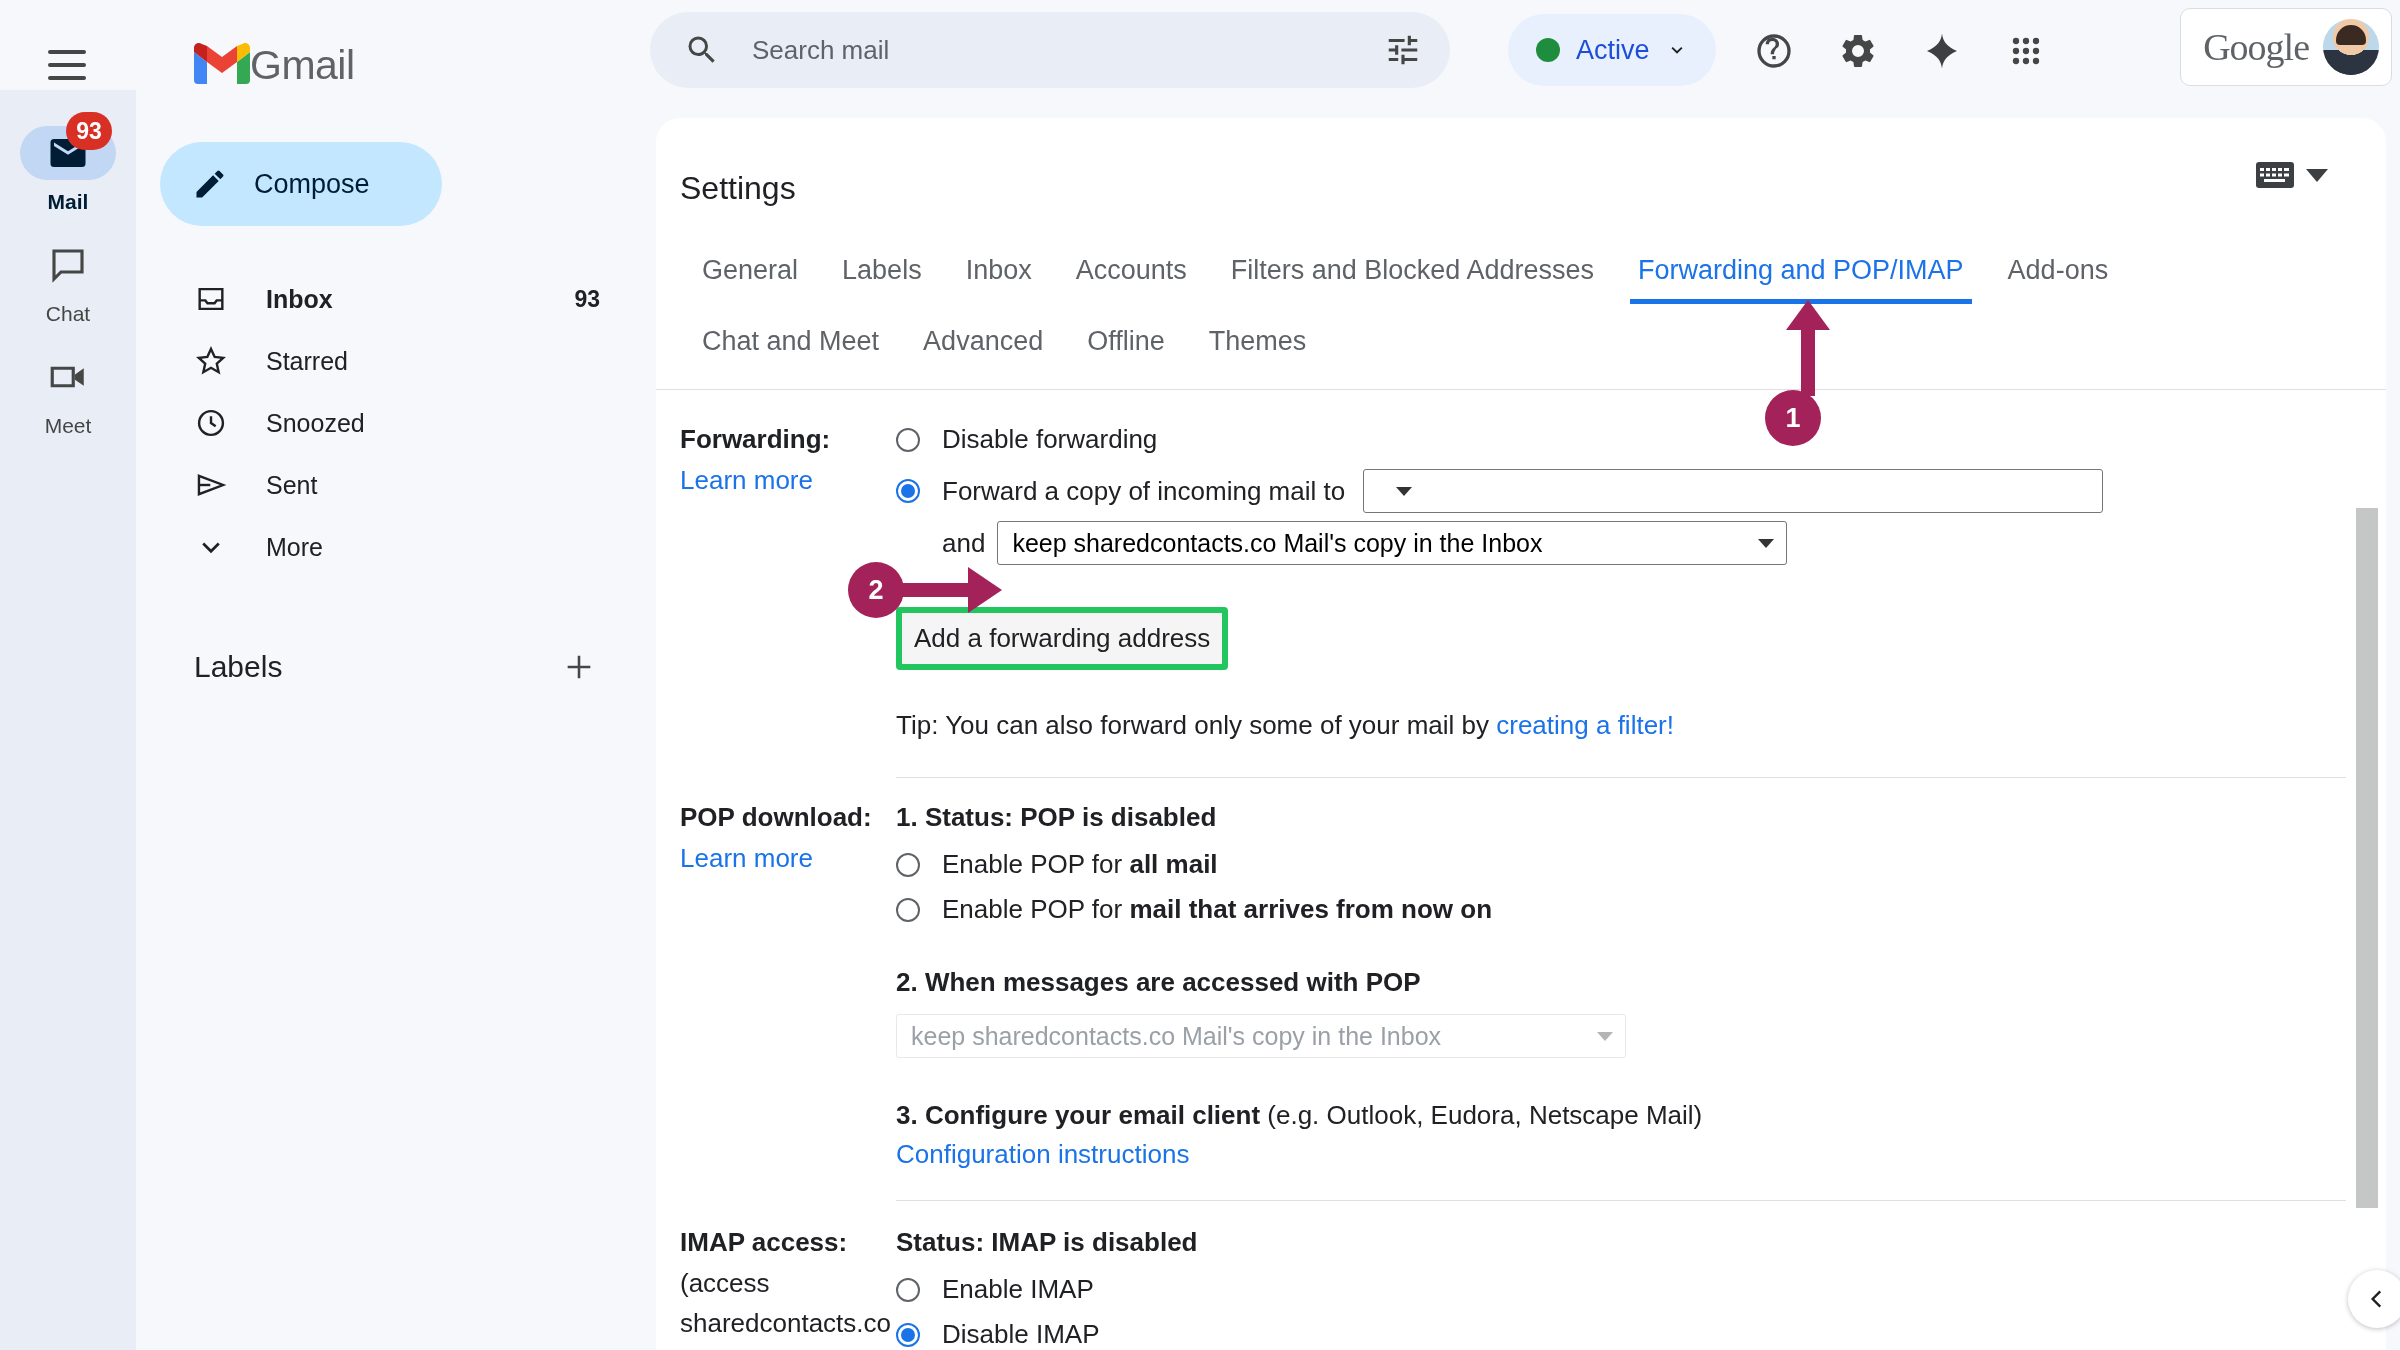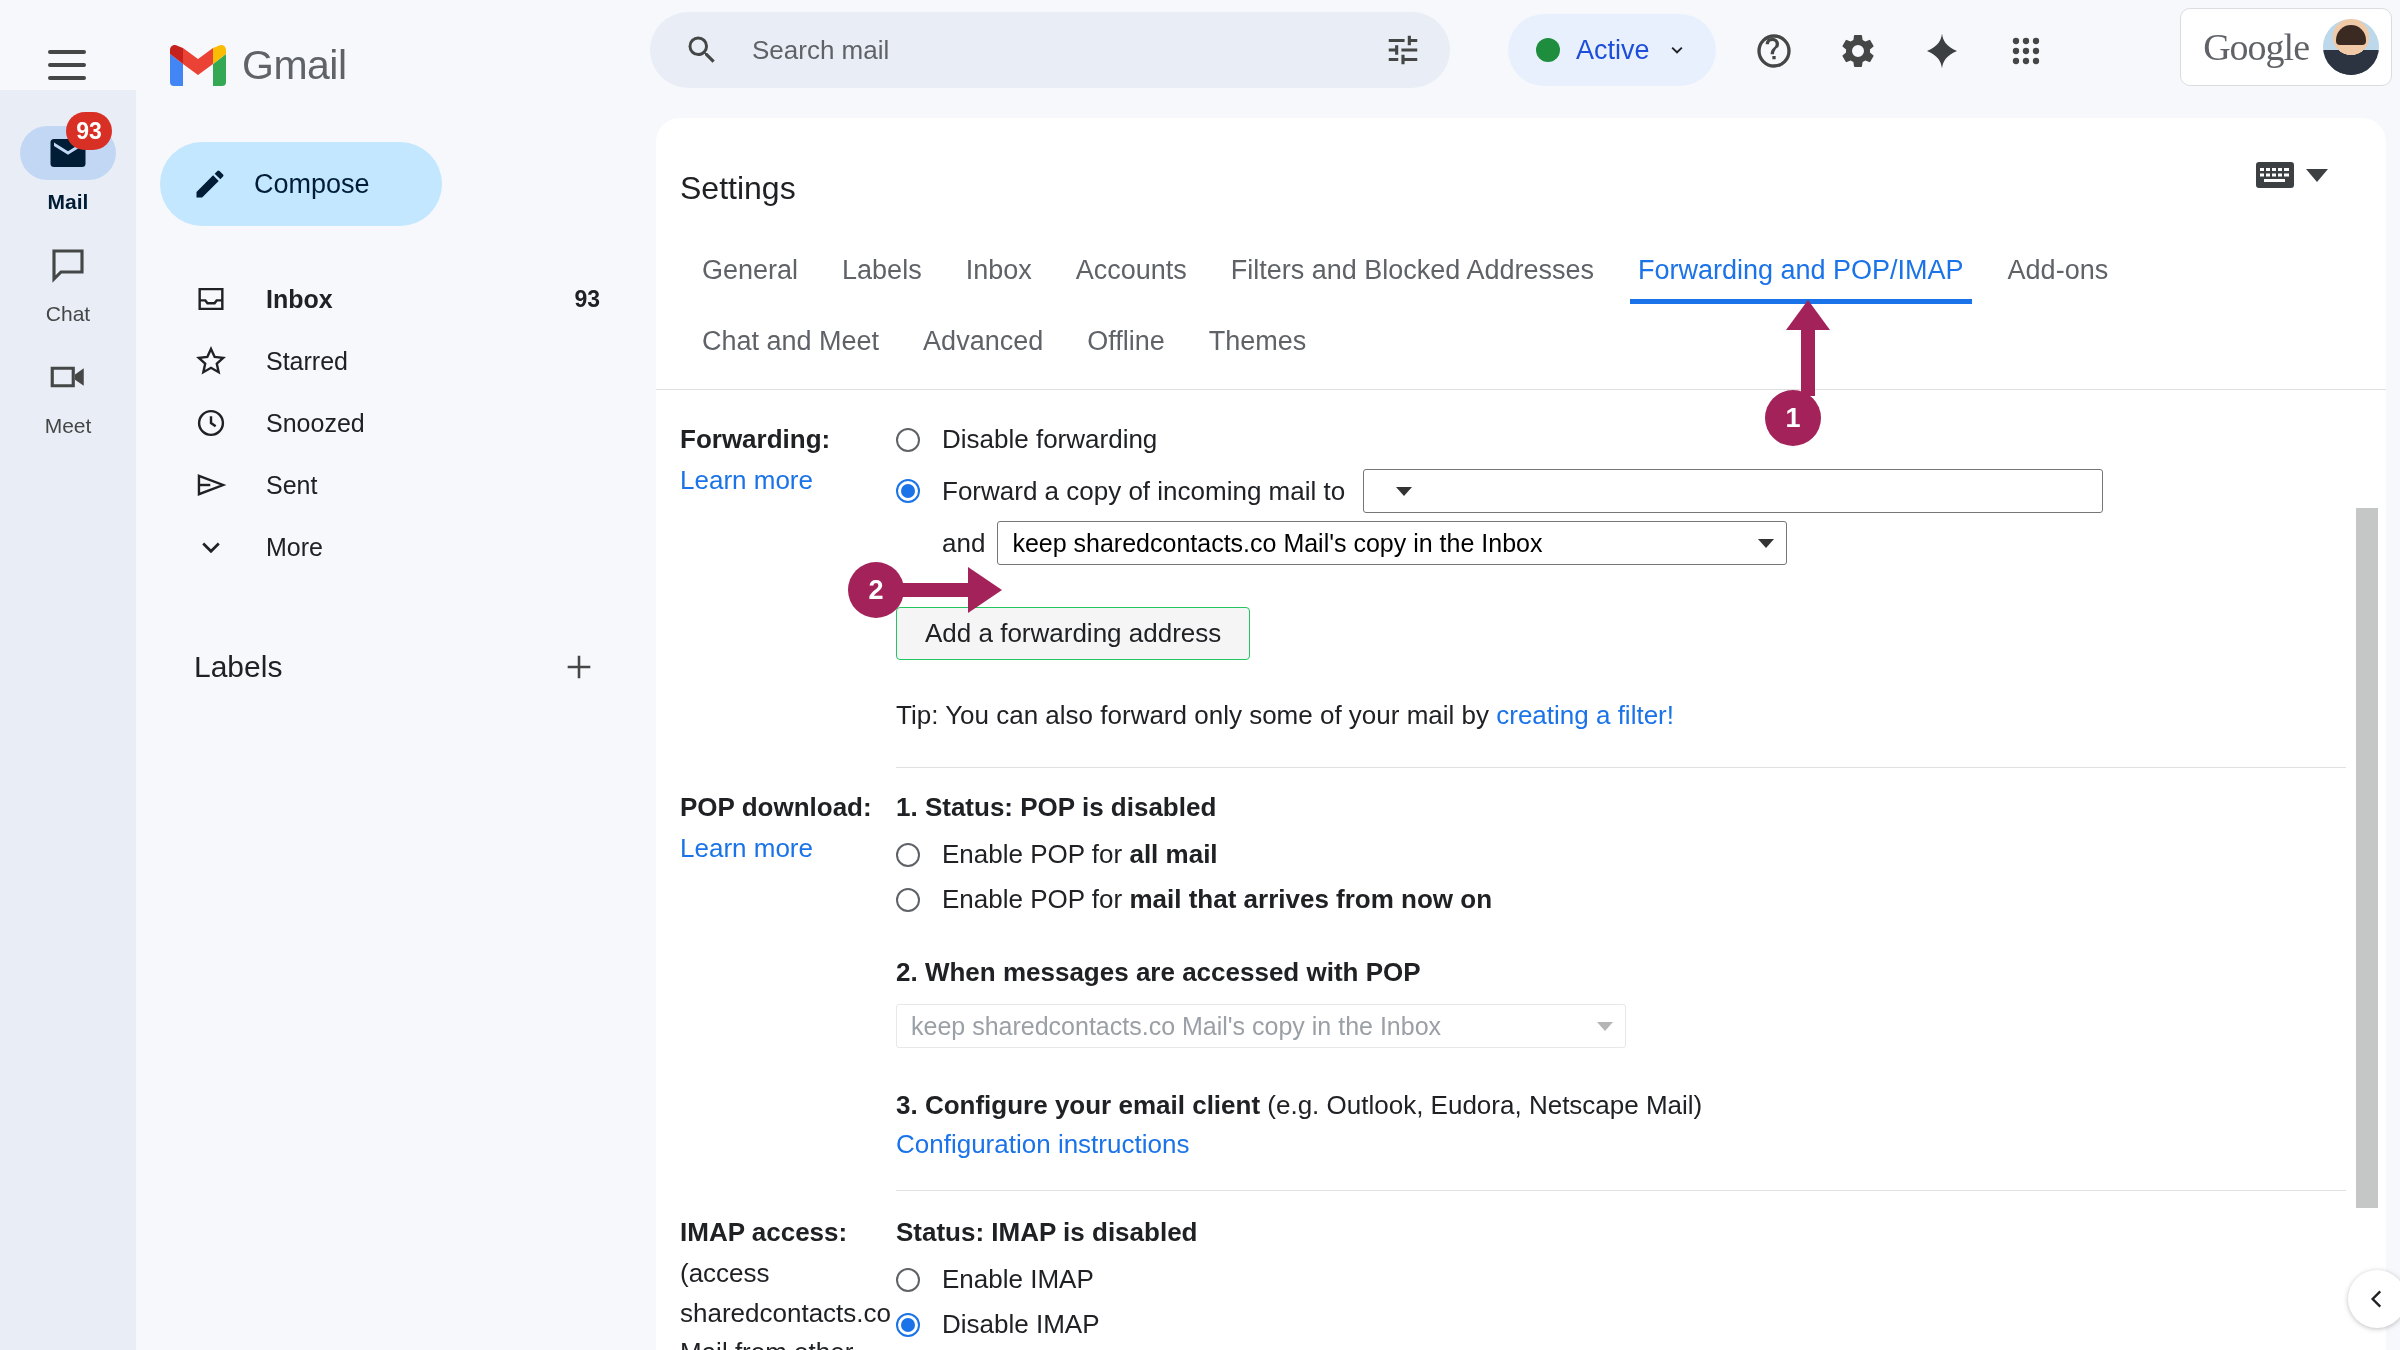--- a/index.html
+++ b/index.html
@@ -16,21 +16,21 @@
     position: absolute; top: 0; left: 0; width: 2400px; height: 130px;
     display: flex; align-items: center;
   }
   .hamburger {
     width: 74px; height: 74px; margin-left: 30px;
     display: flex; flex-direction: column; justify-content: center;
     align-items: center; gap: 9px; border-radius: 50%; cursor: pointer;
   }
   .hamburger span { display: block; width: 38px; height: 4px; background: #444746; border-radius: 2px; }
 
-  .brand { display: flex; align-items: center; gap: 16px; margin-left: 66px; }
+  .brand { display: flex; margin-left: 90px; }
   .gmail-logo { width: 56px; height: 42px; }
   .brand-name { font-size: 41px; color: #5f6368; letter-spacing: -0.5px; }
 
   .search-wrap {
     position: absolute; left: 650px; top: 12px;
     width: 800px; height: 76px;
     background: #e9eef6; border-radius: 38px;
     display: flex; align-items: center; padding: 0 28px;
   }
   .search-icon { width: 36px; height: 36px; flex: 0 0 36px; margin-left: 6px;}
@@ -181,22 +181,22 @@
     width: 0; height: 0; margin-left: 18px;
     border-left: 8px solid transparent; border-right: 8px solid transparent; border-top: 9px solid #333;
   }
   .select.disabled { border-color: #e8e8e8; color: #9aa0a6; background: #fff; }
   .select.disabled .sel-caret { border-top-color: #b5b5b5; }
 
   .and-row { display: flex; align-items: center; margin: 8px 0 0 46px; }
   .and-word { font-size: 26px; color: #202124; margin-right: 12px; }
 
   .btn {
-    background: #f5f5f5; border: 1px solid #22c55e; border-radius: 4px;
-    font-size: 26px; color: #202124; padding: 10px 28px; cursor: pointer;
+    background: #f5f5f5; border: 6px solid #22c55e; border-radius: 4px;
+    font-size: 26px; color: #202124; padding: 10px 12px; cursor: pointer;
     font-family: "Liberation Sans", sans-serif;
   }
   .tip { font-size: 26px; color: #202124; margin-top: 40px; }
   .link { color: #1a73e8; cursor: pointer; margin-top: 28px; }
 
   .sec-divider { height: 1px; background: #e0e0e0; margin-top: 36px; }
   .step-head { font-size: 26px; font-weight: bold; color: #202124; margin-bottom: 16px; }
   .step-head.sp { margin-top: 42px; }
   .normal { font-weight: normal; }
 

